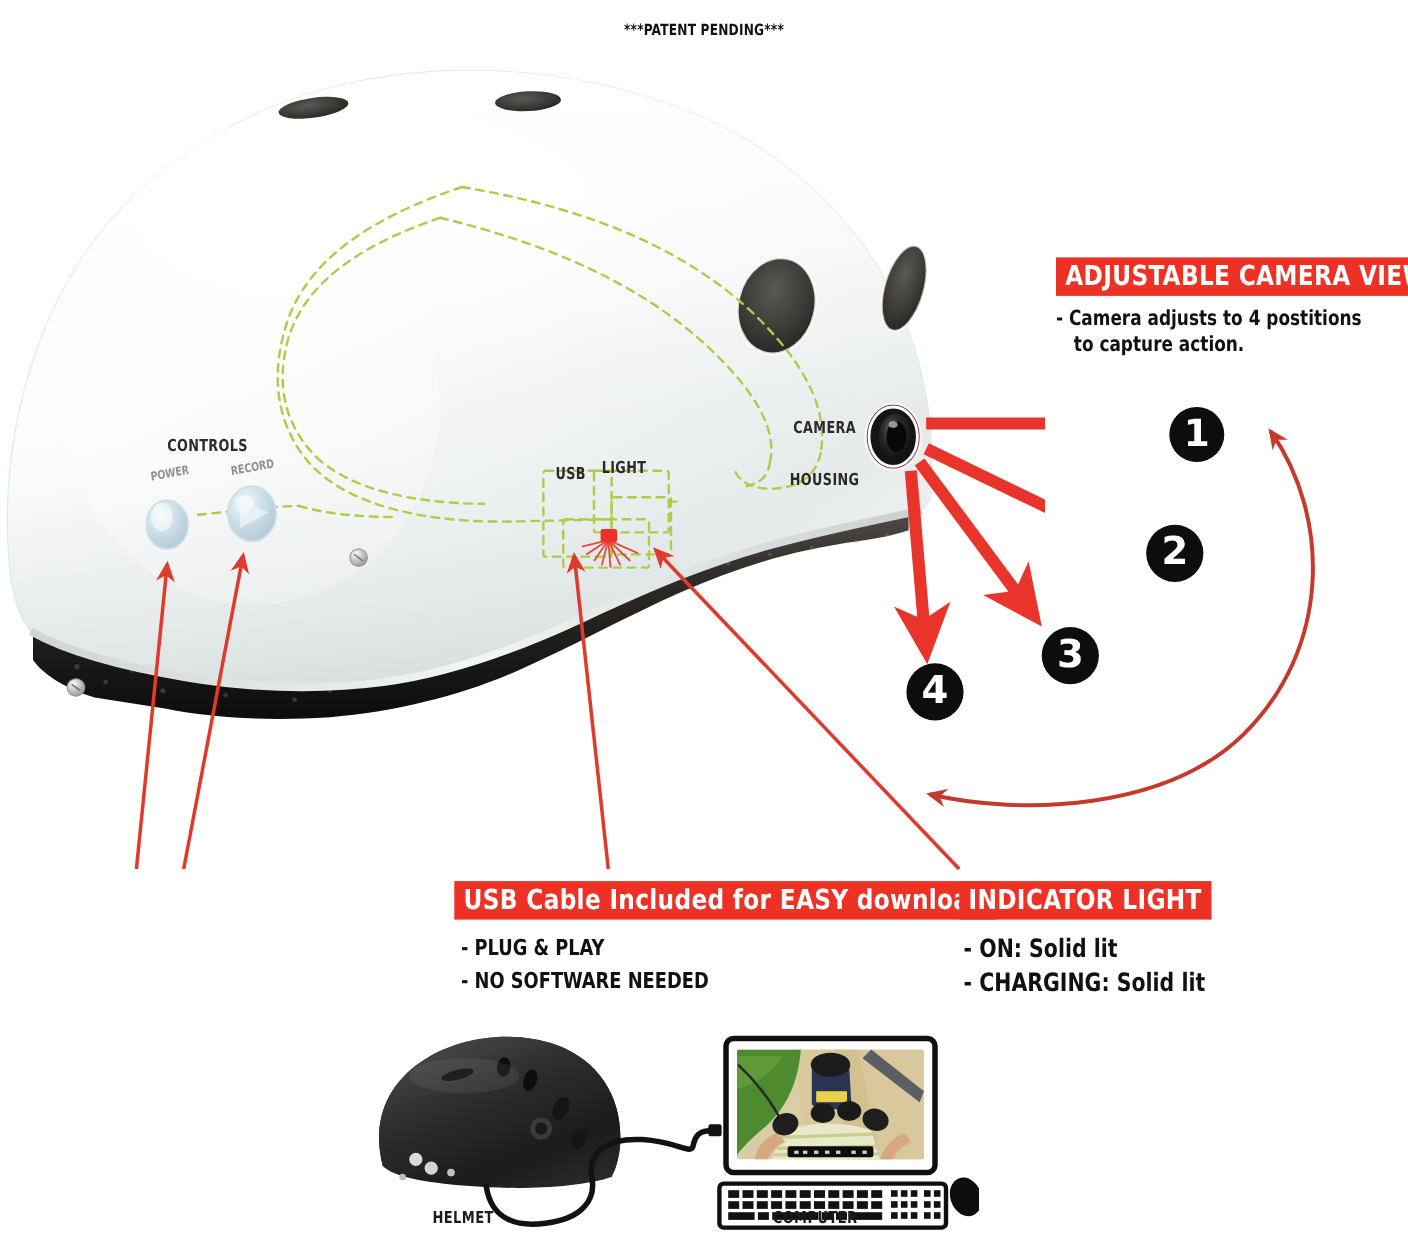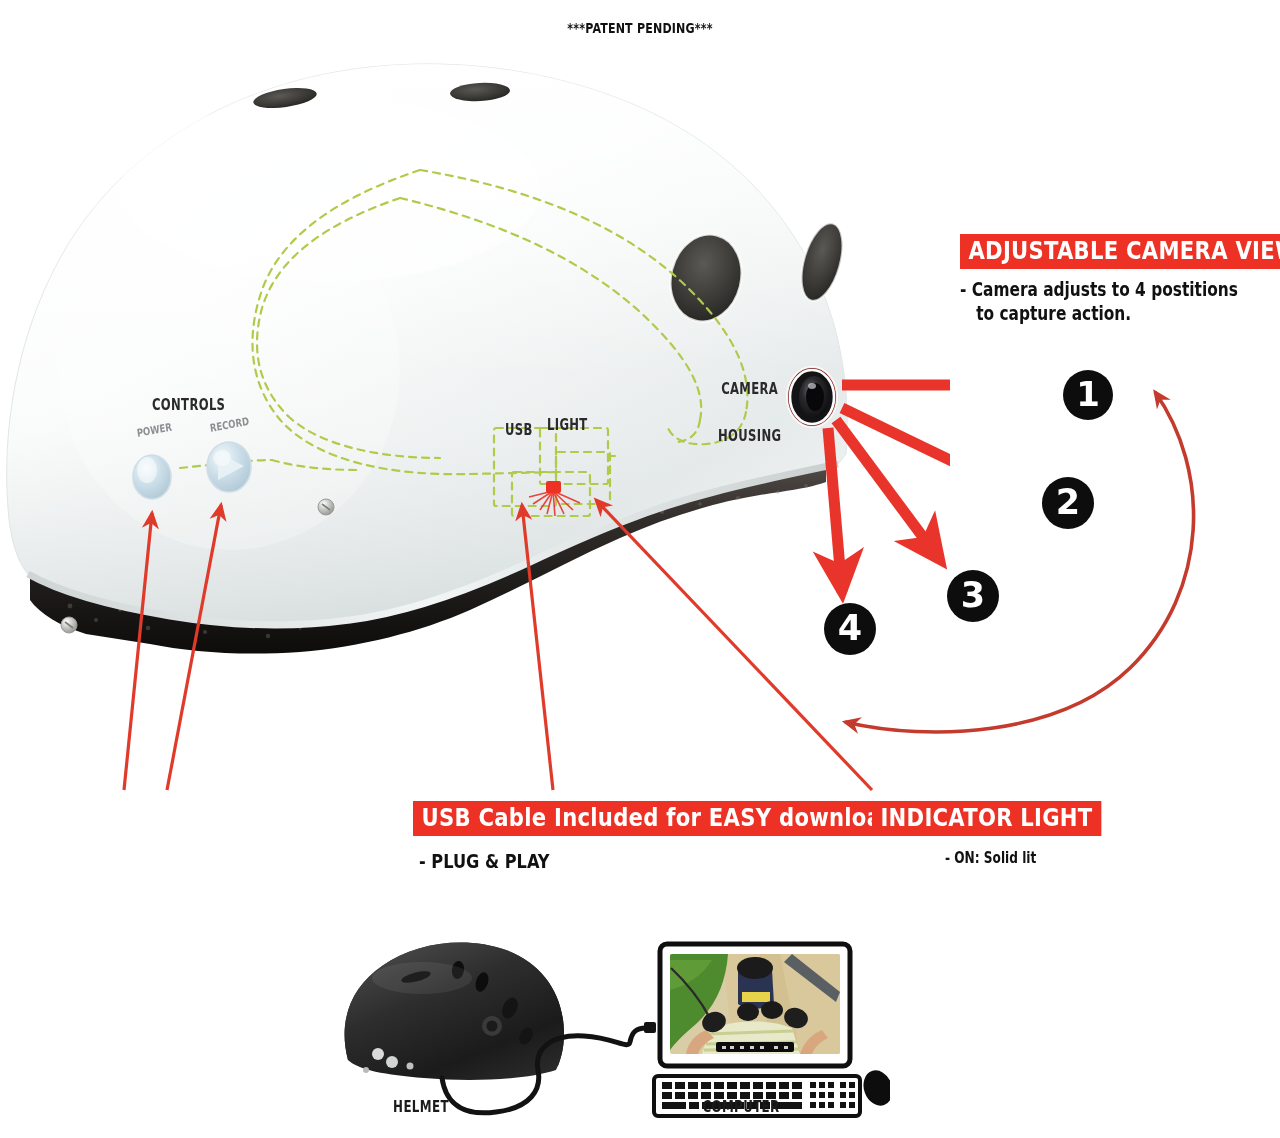--- a/index.html
+++ b/index.html
@@ -103,24 +103,24 @@
   #callout-fb .sub  { font-size: 20px; margin-top: 1px; }
   #callout-fb .head.second { margin-top: 18px; }
 
   
   #callout-usb { left: 413px; top: 801px; }
   #callout-usb .banner { font-size: 25px; }
   #callout-usb ul { list-style: none; margin: 13px 0 0 0; padding: 0; }
   #callout-usb li { font-size: 20px; margin-bottom: 5px; padding-left: 6px; }
 
   
-  #callout-ind { left: 872px; top: 801px; text-align: center; }
+  #callout-ind { left: 872px; top: 801px; }
   #callout-ind .banner { font-size: 25px; }
   #callout-ind ul { list-style: none; margin: 13px 0 0 0; padding: 0; }
-  #callout-ind li { font-size: 15px; margin-bottom: 4px; padding-left: 4px; }
+  #callout-ind li { font-size: 23px; margin-bottom: 4px; padding-left: 4px; }
 
   .bullet-txt {
     font-family: "DejaVu Sans Condensed", "Liberation Sans Narrow", "Liberation Sans", sans-serif;
     font-weight: bold;
     color: #111;
     transform: scaleX(.9);
     transform-origin: left center;
     display: inline-block;
     white-space: nowrap;
   }
@@ -412,27 +412,29 @@
     <div class="banner">ADJUSTABLE CAMERA VIEW</div>
     <div class="body-line">- Camera adjusts to 4 postitions</div>
     <div class="body-line l2">to capture action.</div>
   </div>
 
 
   <div class="abs callout" id="callout-usb">
     <div class="banner">USB Cable Included for EASY download</div>
     <ul>
       <li><span class="bullet-txt">- PLUG &amp; PLAY</span></li>
+      <li><span class="bullet-txt">- NO SOFTWARE NEEDED</span></li>
     </ul>
   </div>
 
   <div class="abs callout" id="callout-ind">
     <div class="banner">INDICATOR LIGHT</div>
     <ul>
       <li><span class="bullet-txt">- ON: Solid lit</span></li>
+      <li><span class="bullet-txt">- CHARGING: Solid lit</span></li>
     </ul>
   </div>
 
   <svg class="abs" id="bottom-art" viewBox="0 0 560 200">
     <defs>
       <linearGradient id="blkHelmet" x1="0.2" y1="0" x2="0.85" y2="1">
         <stop offset="0%" stop-color="#4a4a4a"></stop>
         <stop offset="35%" stop-color="#2e2e2e"></stop>
         <stop offset="75%" stop-color="#1b1b1b"></stop>
         <stop offset="100%" stop-color="#2a2a2a"></stop>

